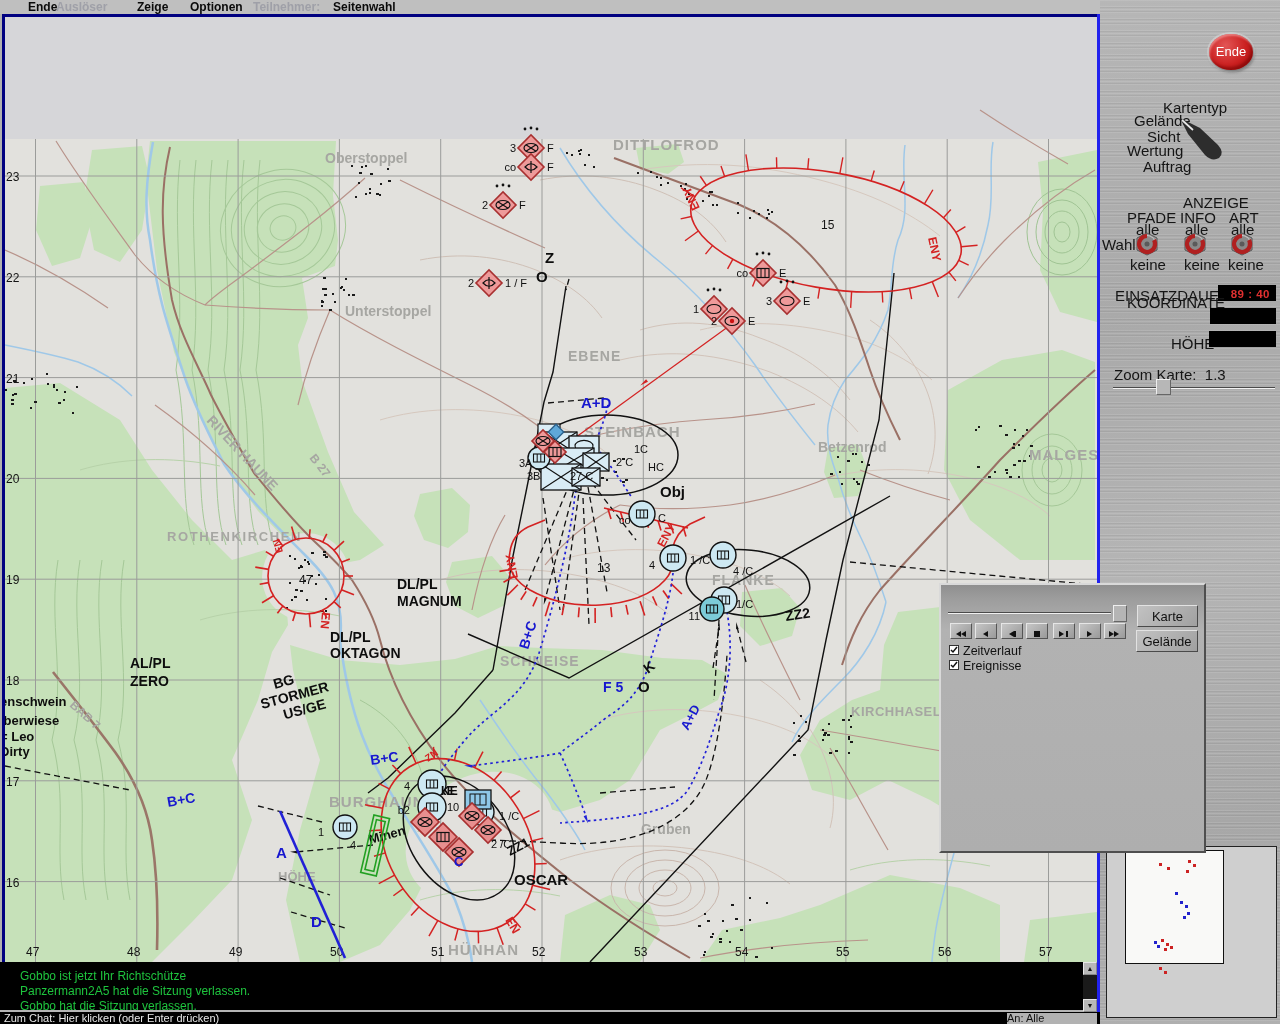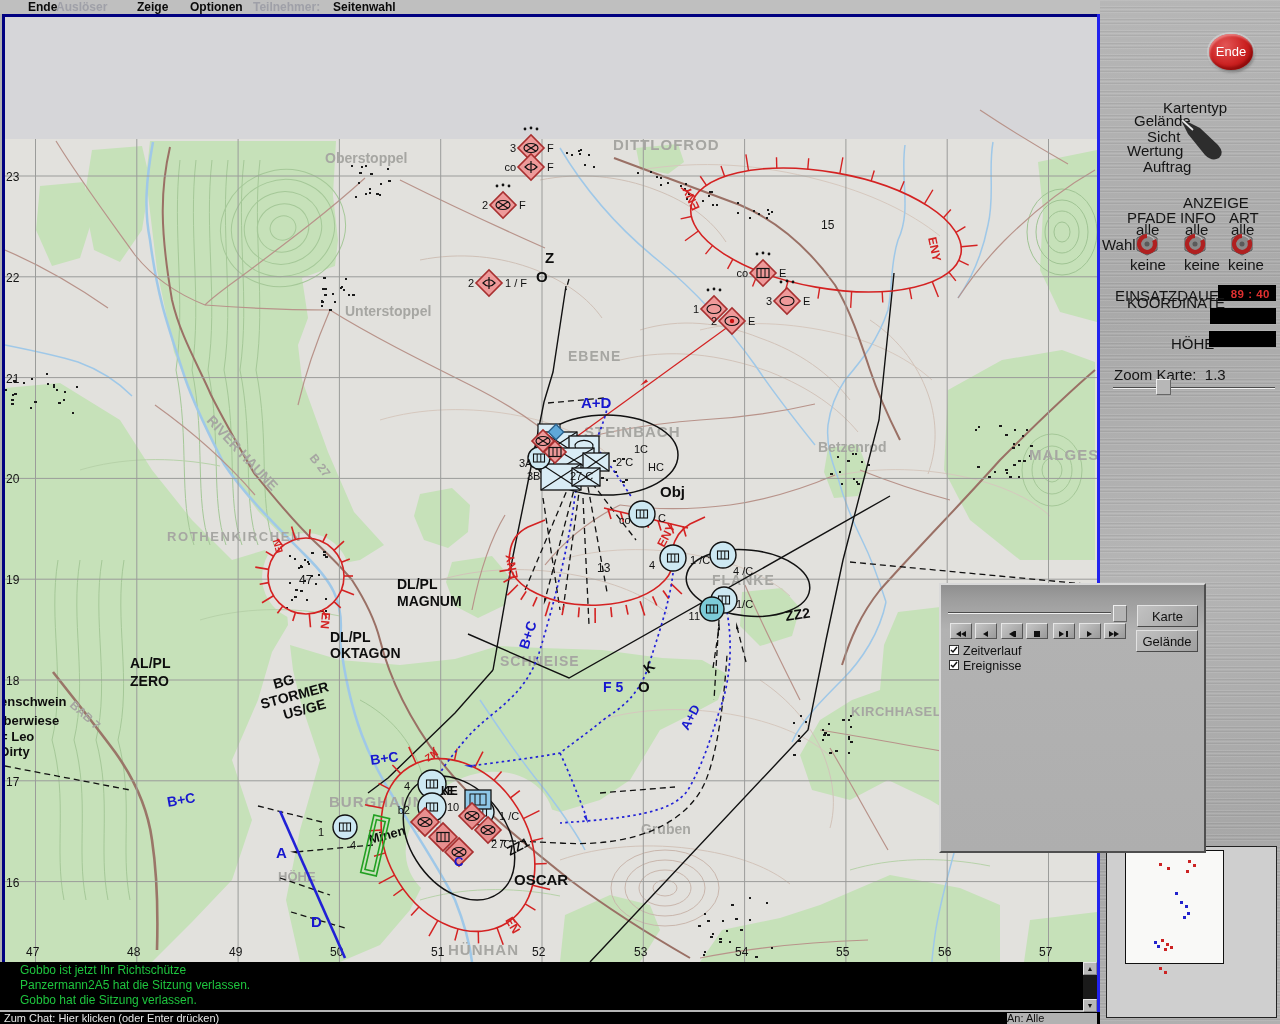--- a/index.html
+++ b/index.html
@@ -1,21 +1,21 @@
 <!DOCTYPE html>
 <html><head><meta charset="utf-8"><title>s</title><style>
 html,body{margin:0;padding:0;width:1280px;height:1024px;overflow:hidden;font-family:"Liberation Sans",sans-serif;background:#b0b0b0;}
 .abs{position:absolute;}
 #menubar{left:0;top:0;width:1100px;height:14px;background:#bfbfbf;font-size:12px;font-weight:bold;color:#0a0a0a;}
 #menubar span{position:absolute;top:0px;white-space:pre;}
 .mdis{color:#9fa0a8;}
 #mapframe{left:2px;top:14px;width:1095px;height:1010px;background:#d7d7da;border-left:3px solid #000080;border-top:3px solid #000080;}
 #rightborder{left:1097px;top:14px;width:3px;height:998px;background:#2222ee;}
 #chat{left:0px;top:962px;width:1083px;height:50px;background:#000;font-size:12px;color:#1ec53e;}
-#chat div{padding-left:20px;padding-top:1px;line-height:15px;white-space:pre;}
+#chat div{padding-left:20px;padding-top:7px;line-height:15px;white-space:pre;}
 #scrollb{left:1083px;top:962px;width:14px;height:50px;background:#1a1a1a;}
 .sbtn{position:absolute;left:0;width:14px;height:13px;background:#b8b8b8;border:1px solid #888;border-top-color:#e8e8e8;border-left-color:#e8e8e8;box-sizing:border-box;font-size:7px;line-height:11px;text-align:center;color:#111;}
 #botbar{left:0;top:1012px;width:1100px;height:12px;background:#000;}
 #botbar .txt{position:absolute;left:4px;top:0px;color:#e8e8e8;font-size:11px;white-space:pre;}
 #sep{left:0;top:1010px;width:1083px;height:2px;background:#b5b5b5;}
 #analle{left:1007px;top:1013px;width:90px;height:11px;background:#b2b2b2;font-size:11px;color:#111;line-height:11px;}
 #sidebar{left:1100px;top:0;width:180px;height:1024px;background:
  repeating-linear-gradient(180deg, rgba(255,255,255,0.10) 0 1px, rgba(0,0,0,0) 1px 3px),
  repeating-linear-gradient(0deg, rgba(0,0,0,0.05) 0 1px, rgba(0,0,0,0) 1px 4px),
  linear-gradient(170deg,#b7b7b7,#a9a9a9 30%,#b5b5b5 55%,#a7a7a7 80%,#b0b0b0);}

